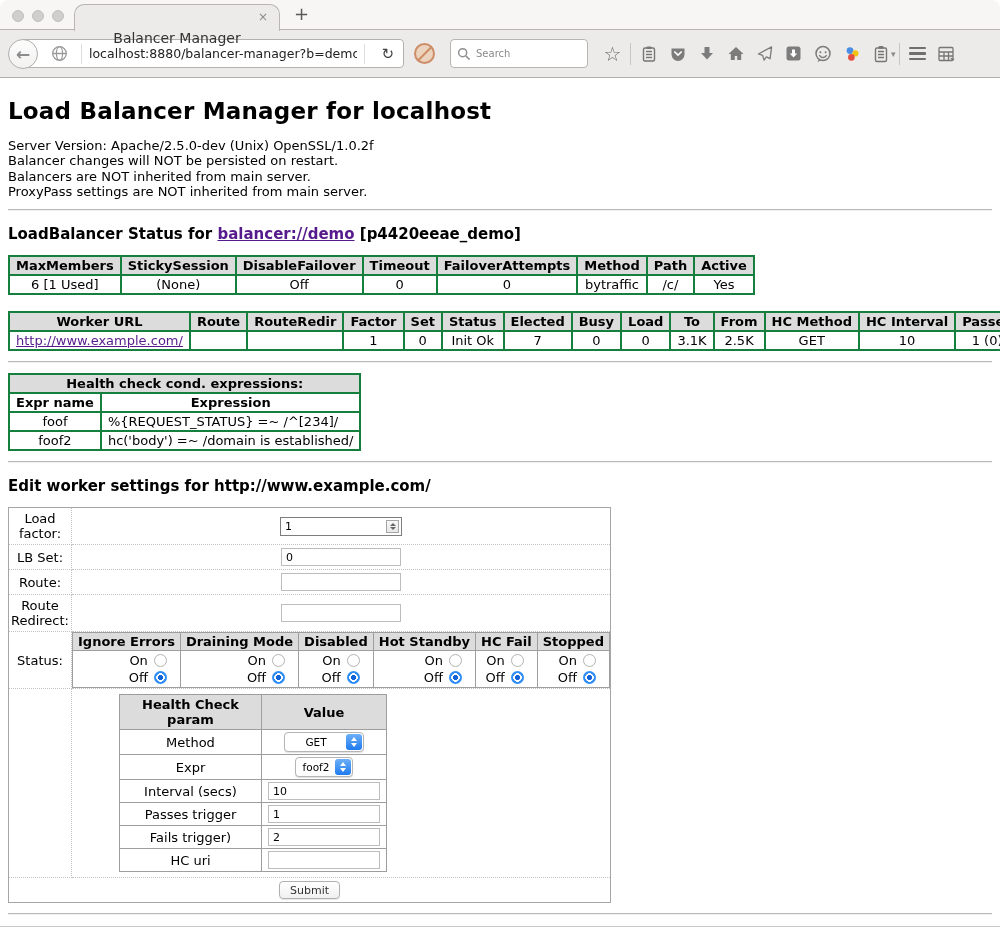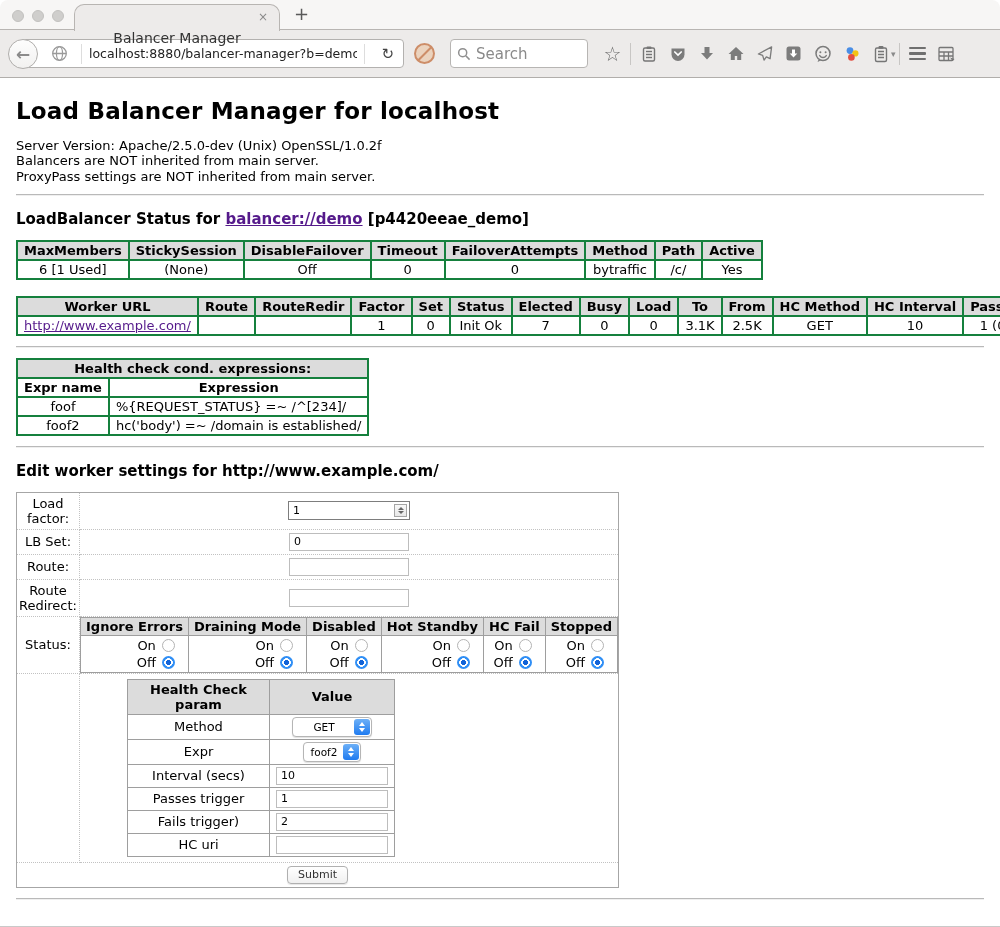--- a/index.html
+++ b/index.html
@@ -29,31 +29,31 @@
             display:flex; align-items:center; padding-left:22px; }
   .vsep { width:1px; height:20px; background:#ddd; margin:0 7px; }
   .url-text { flex:1; font-size:12.5px; color:#222; white-space:nowrap; overflow:hidden; }
   .reload { font-size:15px; color:#444; padding:0 9px; }
   .blocked { position:relative; width:21px; height:21px; border-radius:50%; border:2px solid #cd8d68;
              background:rgba(233,165,110,.35); margin-left:10px; }
   .blocked::after { content:""; position:absolute; left:-1px; top:8px; width:19px; height:2px;
                     background:#cd8d68; transform:rotate(-45deg); }
   .searchbar { width:138px; height:29px; background:#fff; border:1px solid #b7b5b3; border-radius:4px;
                display:flex; align-items:center; margin-left:15px; padding:0 6px; }
-  .search-ph { color:#8a8a8a; font-size:15px; margin-left:5px; }
+  .search-ph { color:#8a8a8a; font-size:10px; margin-left:5px; }
   .tb-icons { display:flex; align-items:center; margin-left:10px; }
   .tbi { width:29px; display:flex; align-items:center; justify-content:center; color:#767676; }
   .star-glyph { font-size:20px; line-height:1; color:#6f6f6f; }
   .isep { width:1px; height:22px; background:#c8c6c4; margin:0 3px; }
   .caret { font-size:9px; color:#8a8a8a; margin-left:-4px; }
   .burger { display:flex; flex-direction:column; gap:3px; }
   .burger span { width:17px; height:2.5px; background:#6f6f6f; border-radius:1px; }
 
   
-  .content { padding:0 16px; background:#fff; }
+  .content { padding:0 8px; background:#fff; }
   h1.pagetitle { font-size:23px; margin:20px 0 14px 0; color:#000; letter-spacing:.2px; }
   .srvinfo { font-size:13px; line-height:1.18; color:#000; }
   hr { border:none; border-top:1px solid #b9b9b9; border-bottom:1px solid #efefef; margin:10px 0; }
   h3.sec { font-size:15px; margin:14px 0 12px 0; }
   a.plink { color:#551a8b; text-decoration:underline; }
 
   table.datatable { border-collapse:collapse; font-size:13px; margin-top:4px; }
   table.datatable th, table.datatable td { border:2px solid #15803d; padding:1px 6px; text-align:center; white-space:nowrap; }
   table.datatable th { background:#dcdcdc; }
   table.worker { margin-top:16px; width:960px; }
@@ -250,20 +250,21 @@
           </svg>
       </span>
     </div>
   </div>
 
   <div class="content">
     <h1 class="pagetitle">Load Balancer Manager for localhost</h1>
 
     <div class="srvinfo">
       <div>Server Version: Apache/2.5.0-dev (Unix) OpenSSL/1.0.2f</div>
+      <div>Balancer changes will NOT be persisted on restart.</div>
       <div>Balancers are NOT inherited from main server.</div>
       <div>ProxyPass settings are NOT inherited from main server.</div>
     </div>
 
     <hr>
 
     <h3 class="sec"><span>LoadBalancer Status for</span> <a href="#" class="plink">balancer://demo</a> <span>[p4420eeae_demo]</span></h3>
 
     <table class="datatable">
       <tbody>

